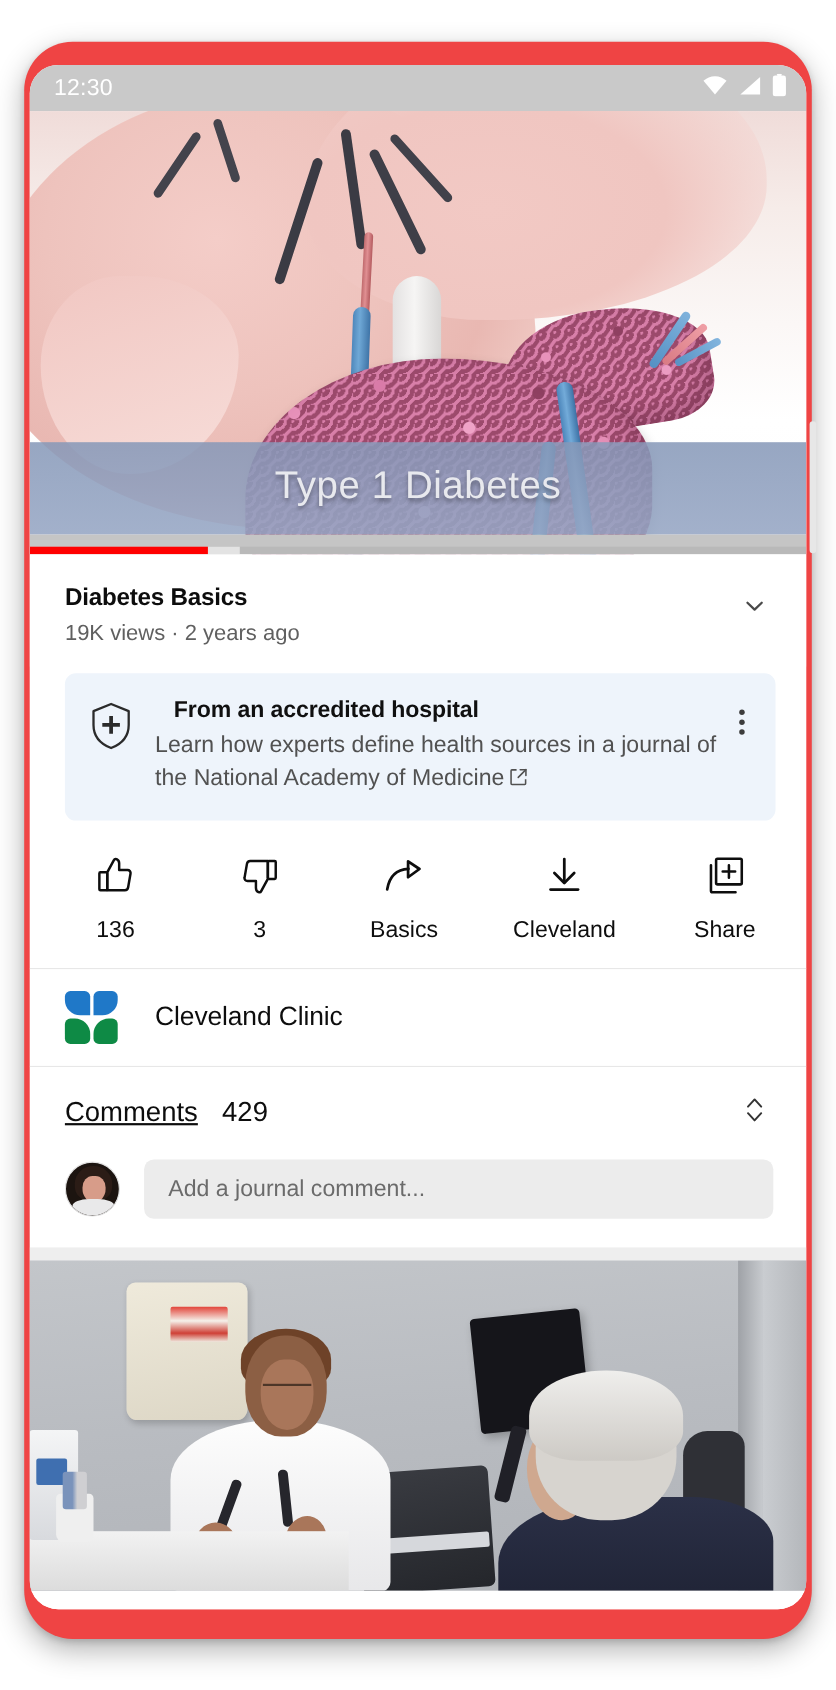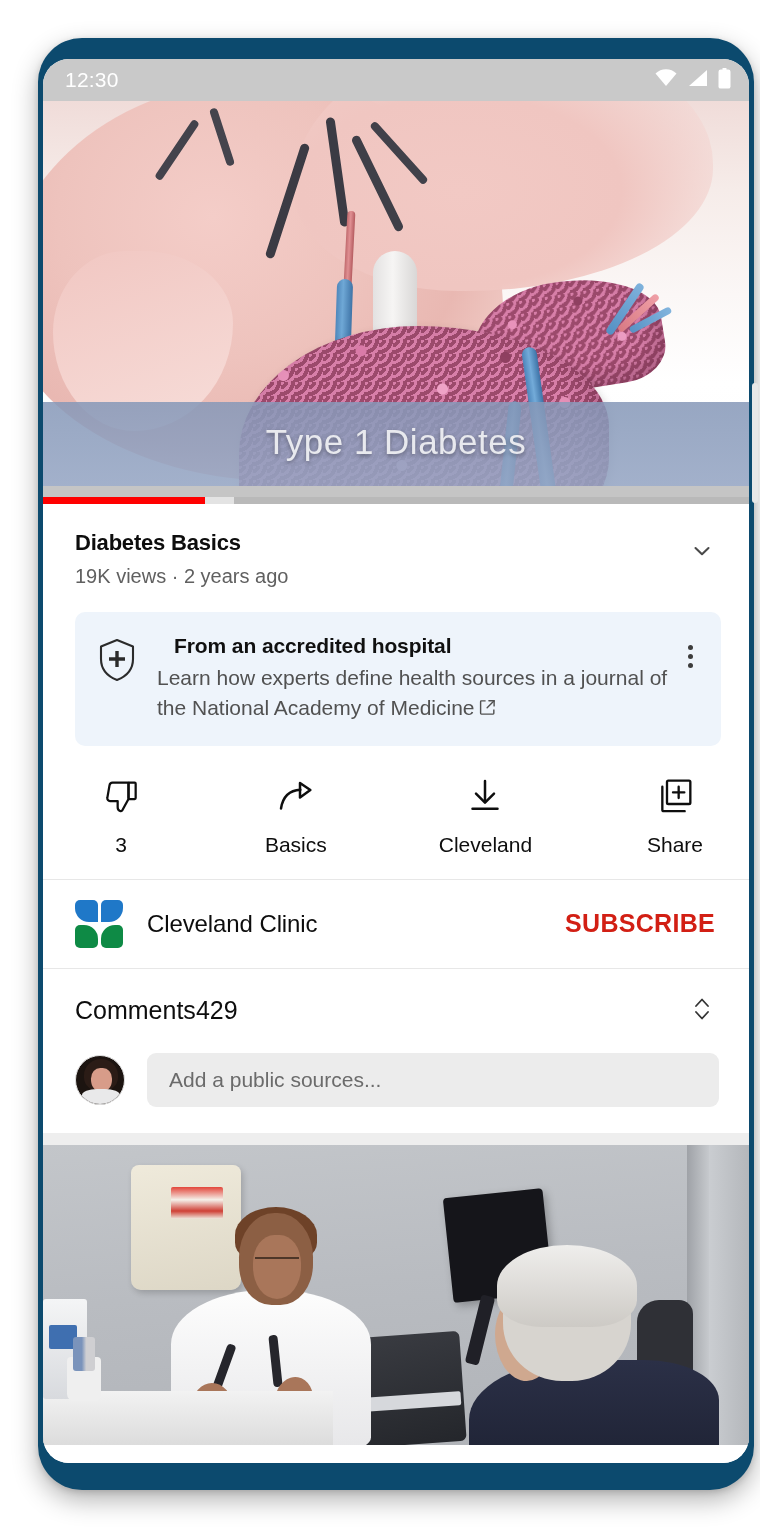--- a/index.html
+++ b/index.html
@@ -15,25 +15,25 @@
   #root {
     position: relative;
     width: 760px;
     height: 1536px;
     background: #ffffff;
   }
 
   
   .phone-frame {
     position: absolute;
-    left: 38px;
+    left: 22px;
     top: 38px;
     width: 716px;
     height: 1452px;
-    background: #0c4a6e;
+    background: #ef4444;
     border-radius: 44px;
     box-shadow: 0 10px 26px rgba(0,0,0,0.30), 0 2px 6px rgba(0,0,0,0.14);
     padding: 0;
   }
   .phone-screen {
     position: absolute;
     left: 5px;
     top: 21px;
     width: 706px;
     height: 1404px;
@@ -435,21 +435,21 @@
     grid-template-columns: 1fr 1fr;
     grid-template-rows: 1fr 1fr;
     gap: 3px;
   }
   .cc-q { width: 100%; height: 100%; }
   .cc-q.tl { background: #1f78c8; border-radius: 5px 5px 0 14px; }
   .cc-q.tr { background: #1f78c8; border-radius: 5px 5px 14px 0; }
   .cc-q.bl { background: #0e8a45; border-radius: 5px 14px 5px 5px; }
   .cc-q.br { background: #0e8a45; border-radius: 14px 5px 5px 5px; }
 
-  .channel-text { flex: 1 1 auto; }
+  .channel-text { flex: 1 1 auto; margin-left: 10px; }
   .channel-name {
     font-size: 24px;
     color: #0d0d0d;
     letter-spacing: -0.1px;
   }
   .channel-subs {
     margin-top: 5px;
     font-size: 20px;
     color: #606060;
   }
@@ -465,25 +465,26 @@
   
   .comments-header {
     display: flex;
     align-items: center;
     padding: 22px 30px 18px 32px;
     position: relative;
   }
   .comments-label {
     font-size: 25px;
     color: #0d0d0d;
+    text-decoration: underline;
   }
   .comments-count {
     font-size: 25px;
     color: #0d0d0d;
-    margin-left: 0;
+    margin-left: 22px;
   }
   .comments-sort {
     margin-left: auto;
     width: 34px; height: 40px;
     display: flex; align-items: center; justify-content: center;
     cursor: pointer;
   }
   .comment-compose {
     display: flex;
     align-items: center;
@@ -823,20 +824,29 @@
         </div>
         <div class="info-kebab">
           <span class="kebab-dot"></span>
           <span class="kebab-dot"></span>
           <span class="kebab-dot"></span>
         </div>
       </div>
 
       <div class="action-row">
 
+        <div class="action-item">
+          <span>
+            <svg width="40" height="40" viewBox="0 0 24 24" fill="none" stroke="#0e0e0e" stroke-width="1.35" stroke-linejoin="round">
+              <path d="M7.5 10.2 L11.2 3.4 C11.4 3 12 2.8 12.6 3 C13.5 3.4 14 4.3 14 5.3 V9 H18.6 C19.6 9 20.4 9.9 20.2 10.9 L18.9 18.4 C18.75 19.3 18 20 17.1 20 H7.5 Z"></path>
+              <rect x="3.2" y="10.2" width="4.3" height="9.8" rx="0.6"></rect>
+            </svg>
+          </span>
+          <span class="action-label">136</span>
+        </div>
 
         <div class="action-item">
           <span>
             <svg width="40" height="40" viewBox="0 0 24 24" fill="none" stroke="#0e0e0e" stroke-width="1.35" stroke-linejoin="round">
               <path d="M16.5 13.8 L12.8 20.6 C12.6 21 12 21.2 11.4 21 C10.5 20.6 10 19.7 10 18.7 V15 H5.4 C4.4 15 3.6 14.1 3.8 13.1 L5.1 5.6 C5.25 4.7 6 4 6.9 4 H16.5 Z"></path>
               <rect x="16.5" y="4" width="4.3" height="9.8" rx="0.6"></rect>
             </svg>
           </span>
           <span class="action-label">3</span>
         </div>
@@ -878,21 +888,20 @@
       <div class="channel-row">
         <div class="cc-logo">
           <div class="cc-q tl" style="background: rgb(31, 120, 200);"></div>
           <div class="cc-q tr" style="background: rgb(31, 120, 200);"></div>
           <div class="cc-q bl" style="background: rgb(14, 138, 69);"></div>
           <div class="cc-q br" style="background: rgb(14, 138, 69);"></div>
         </div>
         <div class="channel-text">
           <div class="channel-name">Cleveland Clinic</div>
         </div>
-        <div class="subscribe-btn" style="color: rgb(210, 31, 20);">SUBSCRIBE</div>
       </div>
 
       <div class="comments-header">
         <span class="comments-label">Comments</span>
         <span class="comments-count">429</span>
         <span class="comments-sort">
           <span>
             <svg width="24" height="30" viewBox="0 0 24 30" fill="none" stroke="#343434" stroke-width="1.8" stroke-linecap="round" stroke-linejoin="round">
               <path d="M6 12 L12 5.5 L18 12"></path>
               <path d="M6 18 L12 24.5 L18 18"></path>
@@ -900,21 +909,21 @@
           </span>
         </span>
       </div>
 
       <div class="comment-compose">
         <span class="avatar">
           <span class="hair"></span>
           <span class="face"></span>
           <span class="shirt"></span>
         </span>
-        <span class="comment-input">Add a public sources...</span>
+        <span class="comment-input">Add a journal comment...</span>
       </div>
 
       <div class="section-gap"></div>
 
       <div class="next-thumb">
         <div class="room-wall"></div>
         <div class="wall-edge-right"></div>
         <div class="wall-panel-right"></div>
         <div class="sharps-box"></div>
         <div class="sharps-label"></div>

